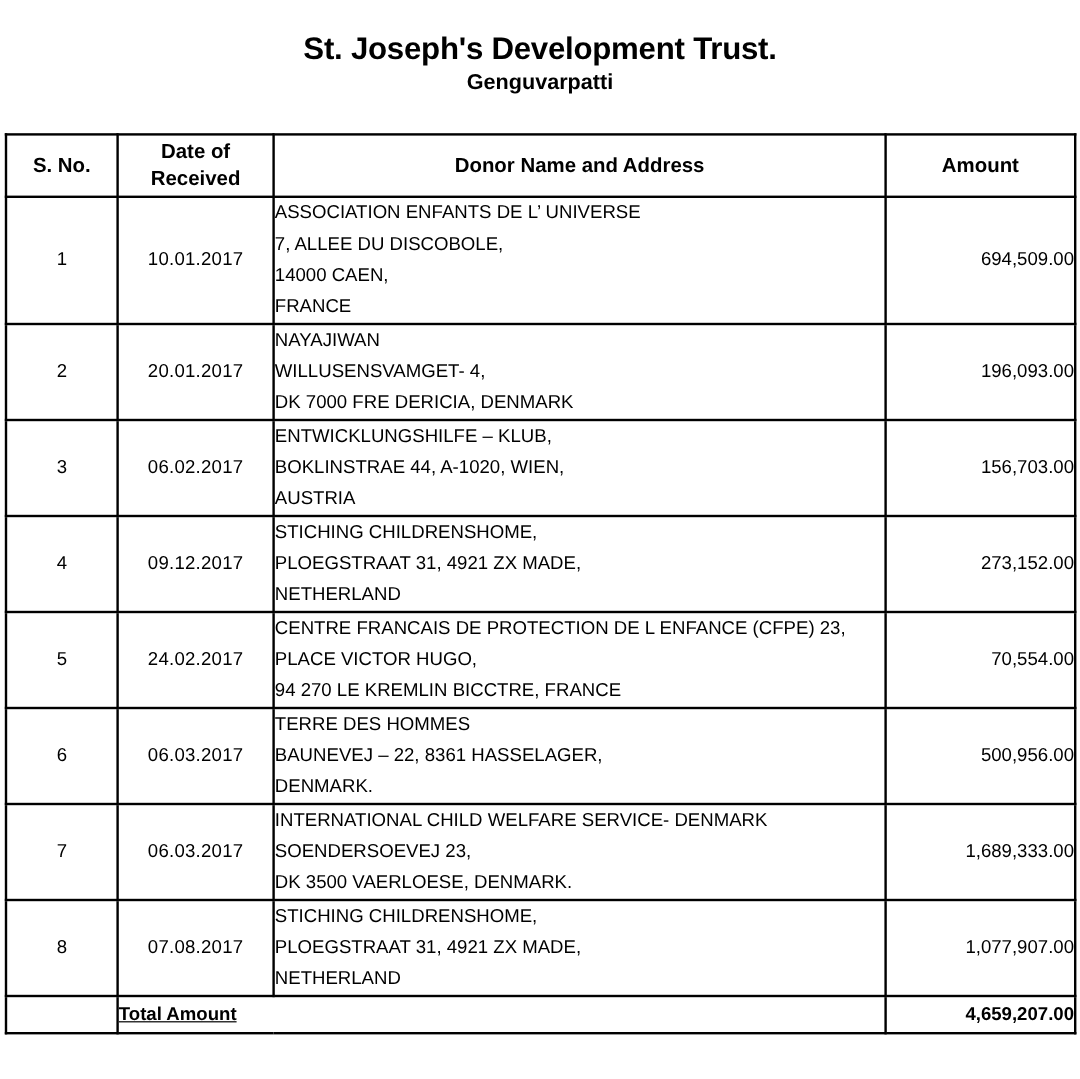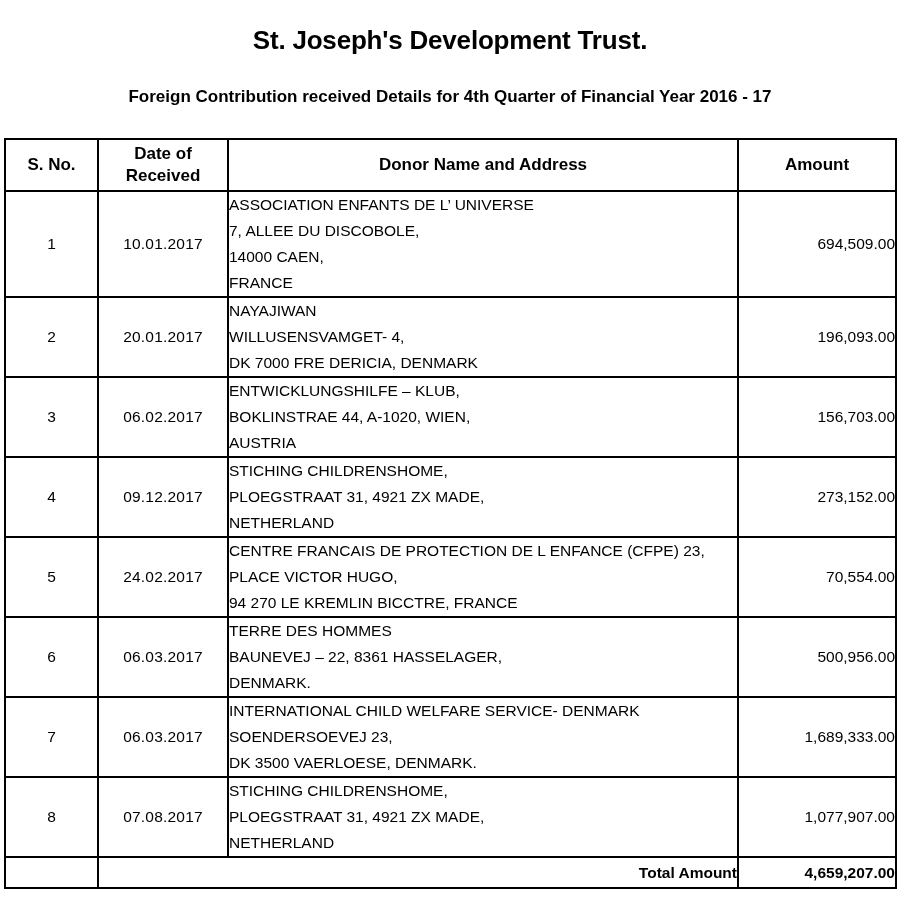--- a/index.html
+++ b/index.html
@@ -81,37 +81,38 @@
     white-space: nowrap;
   }
   .cell-amount {
     text-align: right;
     padding-right: 8px;
   }
   tfoot td { height: 31px; }
   .total-label {
     font-size: 17px;
     font-weight: bold;
-    text-align: right;
+    text-align: left;
+    text-decoration: underline;
   }
   .total-amount {
     font-size: 16.5px;
     font-weight: bold;
     text-align: right;
     padding-right: 8px;
   }
 </style>
 </head>
 <body>
 
 <div class="page">
 
   <div class="doc-header">
     <div class="title">St. Joseph's Development Trust.</div>
-    <div class="report-title">Foreign Contribution received Details for 4th Quarter of Financial Year 2016 - 17</div>
+    <div class="subtitle">Genguvarpatti</div>
   </div>
 
   <table class="fc-table">
     <colgroup>
       <col class="col-sno">
       <col class="col-date">
       <col class="col-donor">
       <col class="col-amount">
     </colgroup>
     <thead>

